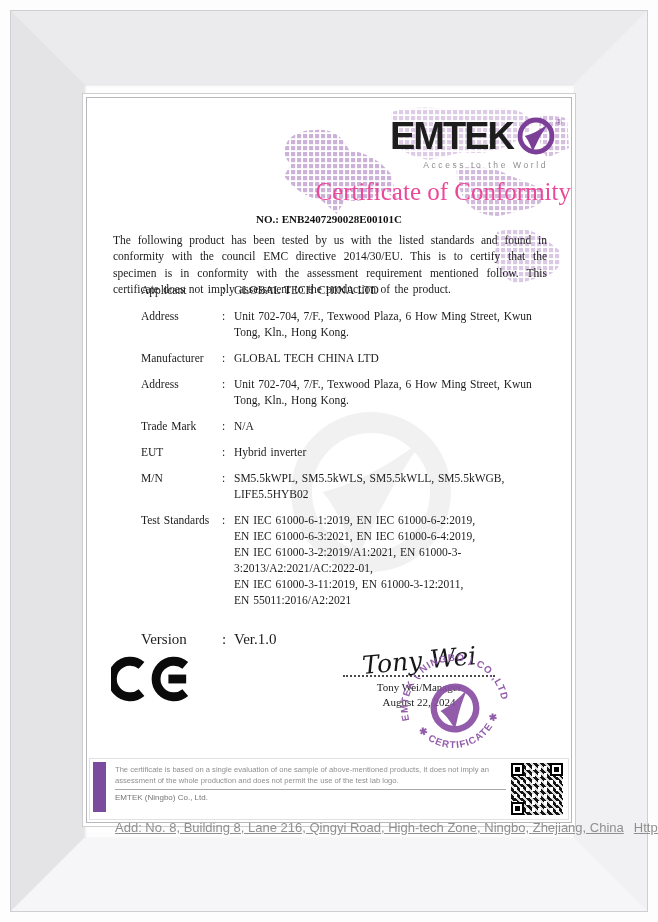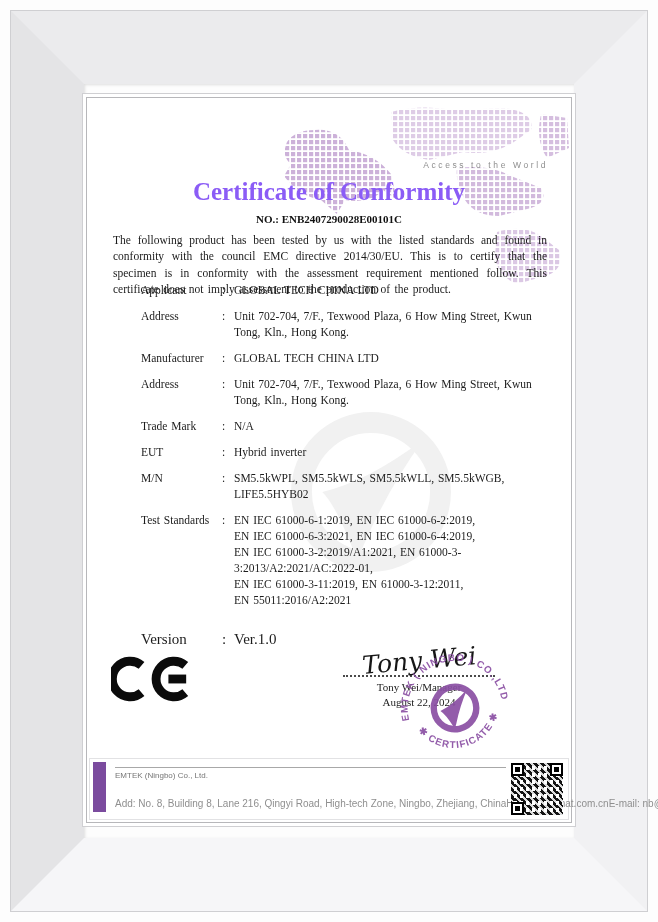--- a/index.html
+++ b/index.html
@@ -32,21 +32,21 @@
     font-family:"Liberation Sans",sans-serif;font-weight:bold;font-size:38px;
     letter-spacing:-2px;color:#1d1d1d;line-height:1;
   }
   .logo-glyph{width:40px;height:40px;color:#7c3f98;margin-left:3px;}
   .reg-mark{font-family:"Liberation Sans",sans-serif;font-size:8px;color:#7c3f98;align-self:flex-start;margin-top:2px;}
   .tagline{
     position:absolute;left:303px;top:62px;width:158px;text-align:right;z-index:2;
     font-family:Liberation Sans, sans-serif;font-size:8.5px;letter-spacing:2.6px;color:#8f8f8f;
   }
   
-  .title{position:absolute;left:0;right:0;top:80px;text-align:center;font-size:25px;font-weight:bold;color:#8b5cf6;z-index:2;}
+  .title{position:absolute;left:0;right:0;top:80px;text-align:right;font-size:25px;font-weight:normal;color:#ec4899;z-index:2;}
   .cert-no{position:absolute;left:0;right:0;top:115px;text-align:center;font-size:11px;font-weight:bold;color:#111;z-index:2;}
   
   .intro{
     position:absolute;left:26px;right:24px;top:134px;z-index:2;
     font-size:11.5px;line-height:1.42;text-align:justify;word-spacing:1.5px;color:#1b1b1b;
   }
   
   .fields{position:absolute;left:26px;right:24px;top:184px;z-index:2;font-size:11.5px;line-height:16px;word-spacing:1px;}
   .field-row{display:flex;margin-bottom:10px;}
   .field-label{width:81px;flex:none;margin-left:28px;}
@@ -67,21 +67,21 @@
   
   .stamp{position:absolute;left:309px;top:551px;width:118px;height:118px;z-index:4;transform:rotate(-12deg);opacity:.92;}
   .stamp text{font-family:"Liberation Sans",sans-serif;font-weight:bold;font-size:10px;letter-spacing:1px;fill:#8a4fa3;}
   
   .footer{position:absolute;left:2px;right:2px;bottom:2px;height:62px;border:1px solid #e2e2e4;background:#fff;z-index:5;}
   .footer-bar{position:absolute;left:3px;top:3px;width:13px;height:50px;background:#7b4b9e;}
   .footer-content{position:absolute;left:25px;top:5px;right:62px;font-family:"Liberation Sans",sans-serif;}
   .disclaimer{font-size:7.6px;line-height:1.45;color:#8f8f8f;}
   .footer-divider{border-top:1.5px solid #a8a8a8;margin:3px 0;}
   .company{font-size:8px;color:#767676;margin-bottom:18px;}
-  .addr-line{font-size:10px;color:#8f8f8f;display:flex;gap:0;white-space:nowrap;width:470px;}
+  .addr-line{font-size:13px;color:#8f8f8f;display:flex;gap:10px;white-space:nowrap;width:470px;text-decoration:underline;}
   
   .qr{
     position:absolute;right:5px;top:4px;width:52px;height:52px;background-color:#fff;
     background-image:
       repeating-linear-gradient(45deg, rgba(255,255,255,.85) 0 2px, transparent 2px 5px),
       repeating-linear-gradient(0deg, #141414 0 3px, transparent 3px 7px),
       repeating-linear-gradient(90deg, #141414 0 3px, #fff 3px 6px);
   }
   .qr .finder{position:absolute;width:13px;height:13px;background:#fff;border:2.5px solid #000;}
   .qr .finder::after{content:"";position:absolute;inset:2px;background:#000;}
@@ -114,20 +114,27 @@
   </svg>
 
   <svg class="pixelmap" viewBox="0 0 292 190" aria-hidden="true">
     <path d="M8 38 Q2 52 12 60 L5 72 Q20 92 42 96 L58 110 L66 96 Q92 100 104 86 L118 96 L112 70 Q96 50 70 46 Q60 24 36 26 Q16 26 8 38 Z" fill="url(#pix)" fill-opacity="0.85"></path>
     <path d="M112 8 Q140 0 176 6 L226 4 Q256 8 252 26 L232 40 Q210 52 184 48 L150 56 Q124 52 114 36 Z" fill="url(#pix)" fill-opacity="0.55"></path>
     <path d="M178 64 Q210 60 232 72 L262 84 Q270 98 252 104 L220 112 Q196 112 186 96 Q176 80 178 64 Z" fill="url(#pix)" fill-opacity="0.75"></path>
     <path d="M262 10 L288 14 L290 44 L268 54 Q256 36 262 10 Z" fill="url(#pix)" fill-opacity="0.7"></path>
     <path d="M218 128 Q244 120 262 132 L280 146 Q286 166 266 172 L238 180 Q218 172 216 152 Z" fill="url(#pix)" fill-opacity="0.6"></path>
   </svg>
 
+  <div class="logo">
+    <span class="logo-text">EMTEK</span>
+    <svg class="logo-glyph" viewBox="0 0 100 100" aria-hidden="true">
+      <use href="#emtek-glyph"></use>
+    </svg>
+    <span class="reg-mark">®</span>
+  </div>
   <div class="tagline">Access to the World</div>
 
   <div class="title">Certificate of Conformity</div>
   <div class="cert-no">NO.: ENB2407290028E00101C</div>
 
   <div class="intro">The following product has been tested by us with the listed standards and found in conformity with the council EMC directive 2014/30/EU. This is to certify that the specimen is in conformity with the assessment requirement mentioned follow. This certificate does not imply assessment to the production of the product.</div>
 
   <div class="fields">
     <div class="field-row">
       <span class="field-label">Applicant</span>
@@ -206,20 +213,21 @@
       <textPath href="#arc-top" startOffset="50%" text-anchor="middle">EMTEK ( NINGBO ) CO.,LTD</textPath>
     </text>
     <text>
       <textPath href="#arc-bottom" startOffset="50%" text-anchor="middle">✱ CERTIFICATE ✱</textPath>
     </text>
   </svg>
 
   <div class="footer">
     <div class="footer-bar"></div>
     <div class="footer-content">
+      <div class="disclaimer">The certificate is based on a single evaluation of one sample of above-mentioned products, It does not imply an assessment of the whole production and does not permit the use of the test lab logo.</div>
       <div class="footer-divider"></div>
       <div class="company">EMTEK (Ningbo) Co., Ltd.</div>
       <div class="addr-line">
         <span>Add: No. 8, Building 8, Lane 216, Qingyi Road, High-tech Zone, Ningbo, Zhejiang, China</span>
         <span>Http://www.that.com.cn</span>
         <span>E-mail: nb@emtek.com.cn</span>
       </div>
     </div>
     <div class="qr">
       <div class="finder f-tl"></div>

